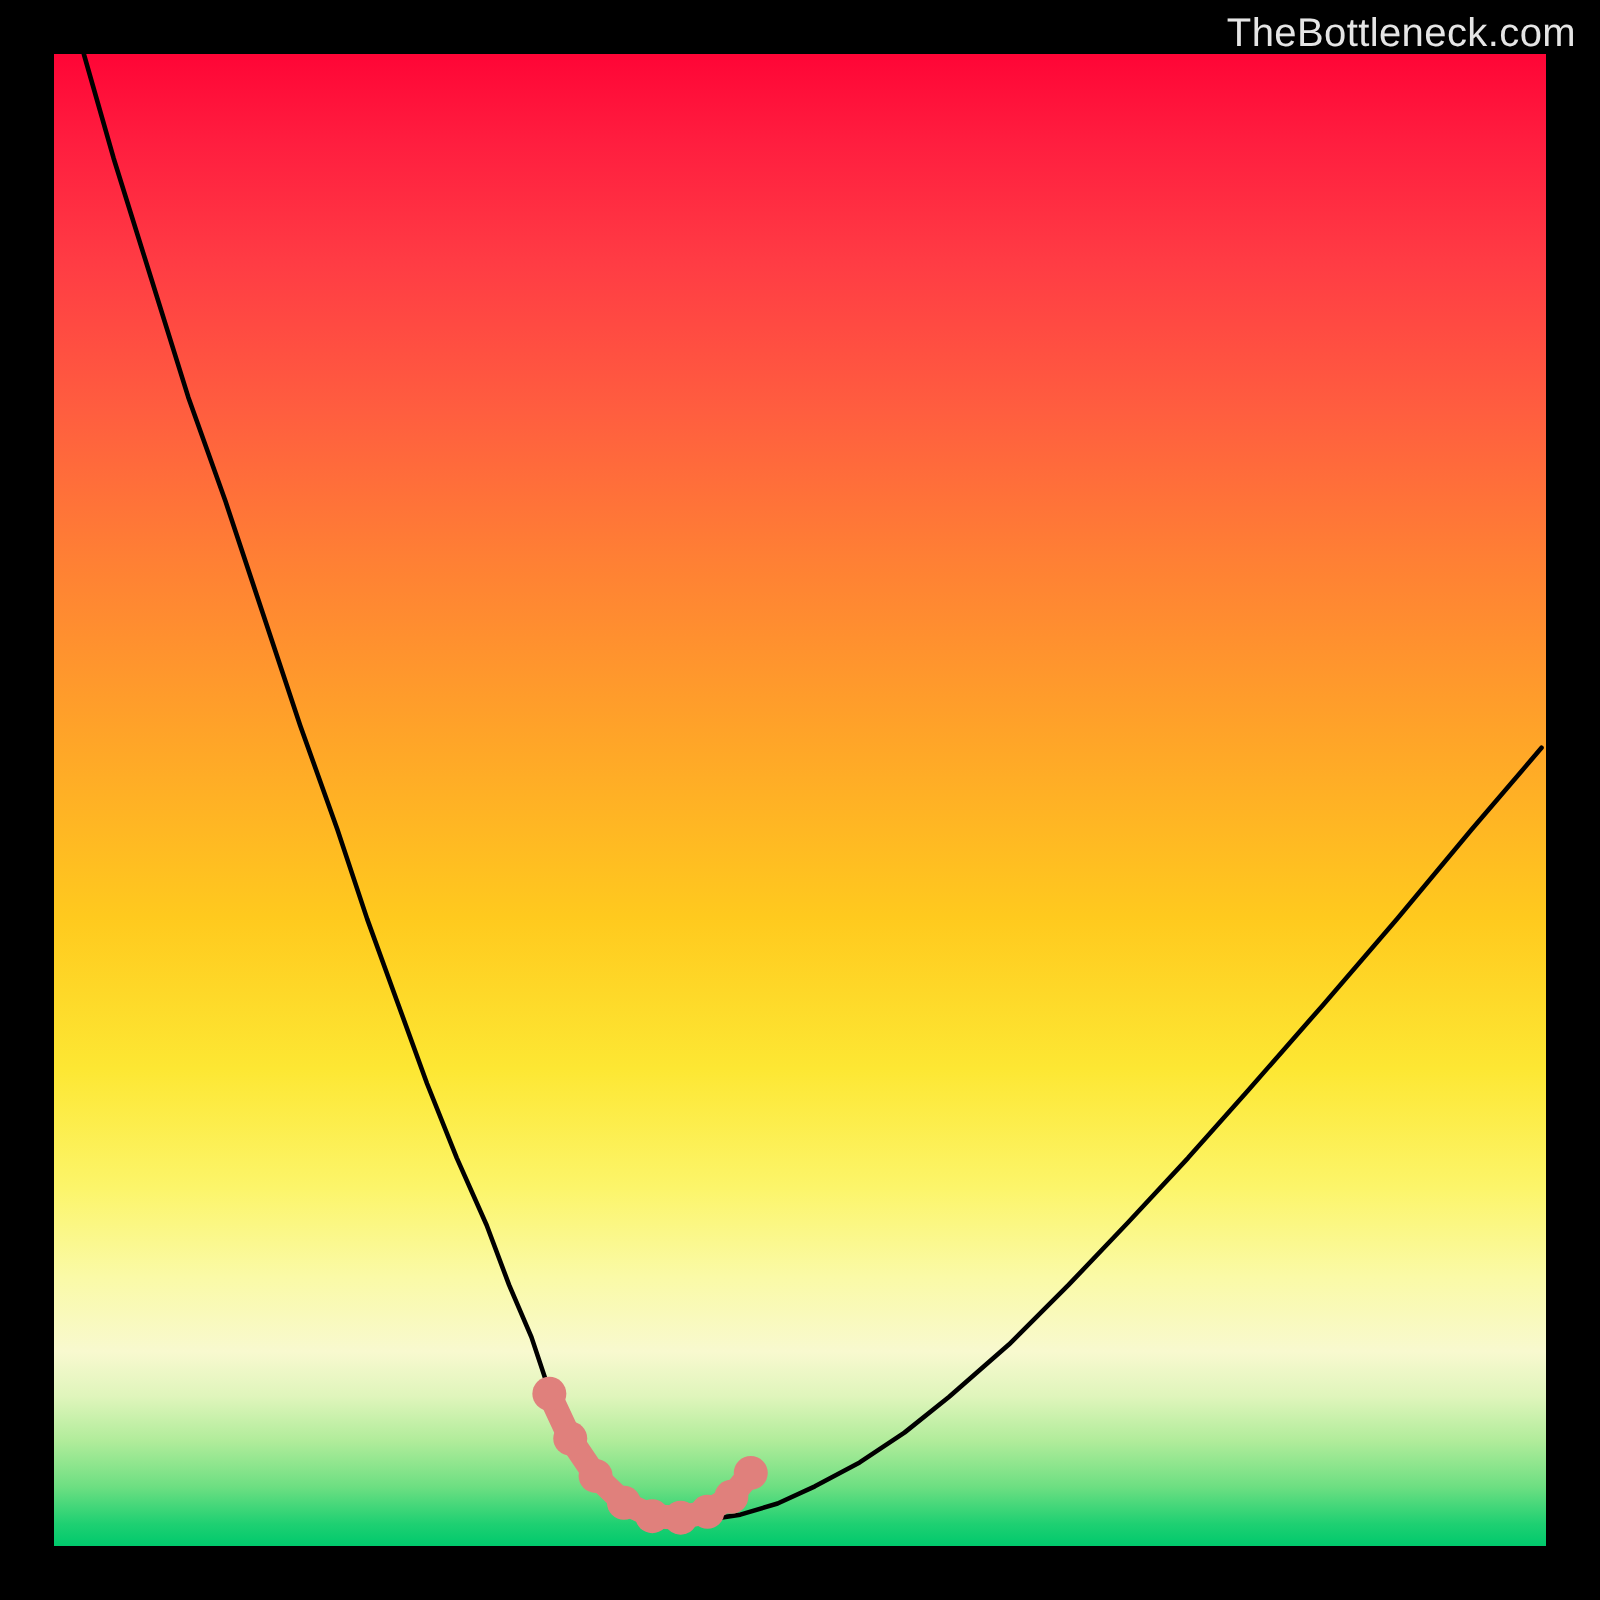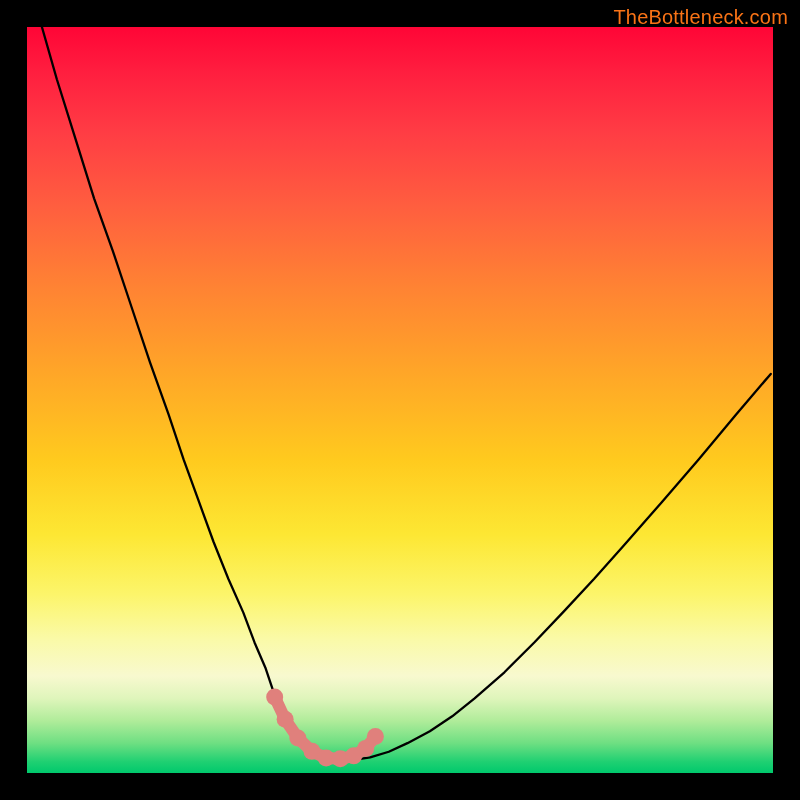--- a/index.html
+++ b/index.html
@@ -55,21 +55,21 @@
     position: absolute;
     left: 0;
     top: 0;
     width: 746px;
     height: 746px;
   }
   .watermark {
     position: absolute;
     top: 6px;
     right: 12px;
-    color: #f97316;
+    color: #e5e5e5;
     font-size: 20px;
     letter-spacing: 0.2px;
     user-select: none;
   }
 </style>
 </head>
 <body>
 
 <div class="stage">
 

